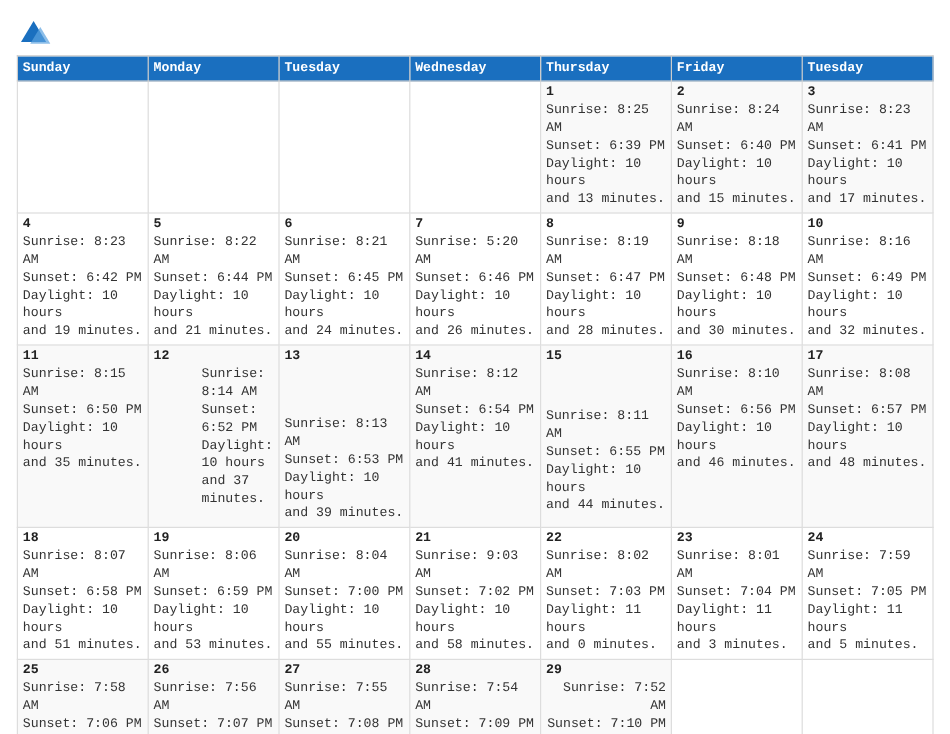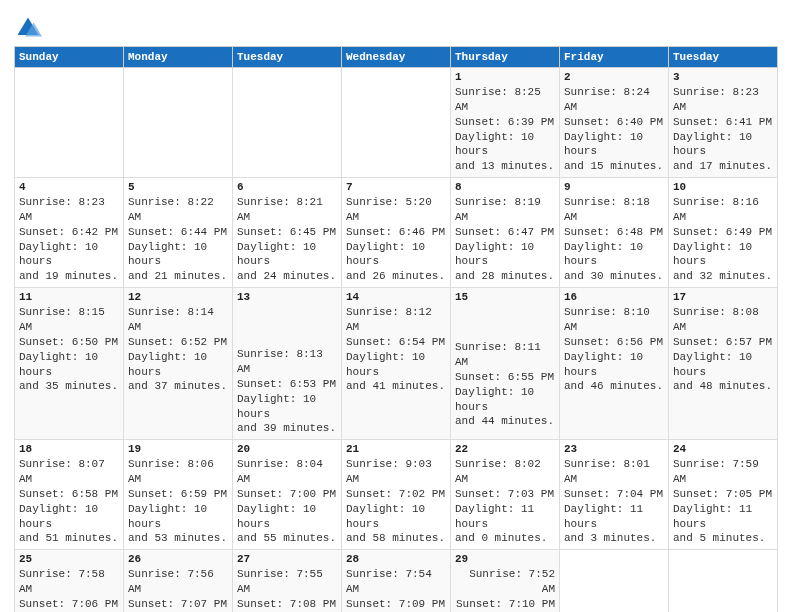--- a/index.html
+++ b/index.html
@@ -208,21 +208,21 @@
         <tr>
           <td>
             <div class="day-number">11</div>
             <div class="day-info" style="white-space: pre-line;">Sunrise: 8:15 AM
 Sunset: 6:50 PM
 Daylight: 10 hours
 and 35 minutes.</div>
           </td>
           <td>
             <div class="day-number">12</div>
-            <div class="day-info" style="white-space: pre-line;">Sunrise: 8:14 AM
+            <div class="day-info" style="white-space: pre-line; margin-left: 40px;">Sunrise: 8:14 AM
 Sunset: 6:52 PM
 Daylight: 10 hours
 and 37 minutes.</div>
           </td>
           <td>
             <div class="day-number">13</div>
             <div class="day-info" style="white-space: pre-line; margin-top: 44px;">Sunrise: 8:13 AM
 Sunset: 6:53 PM
 Daylight: 10 hours
 and 39 minutes.</div>

